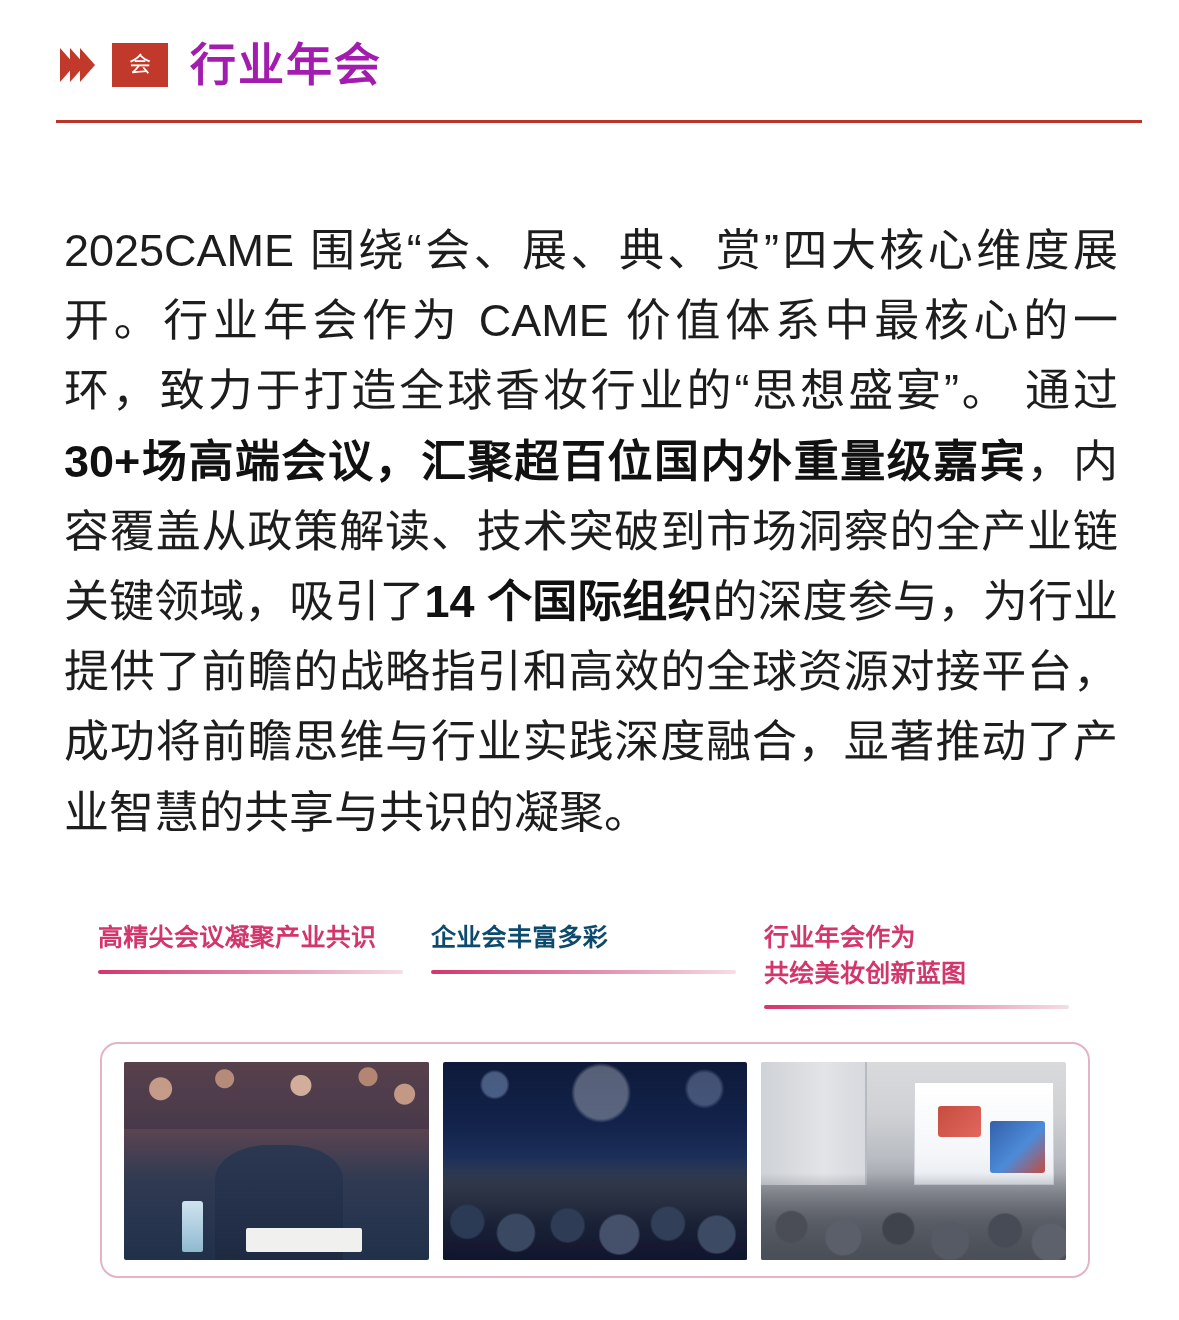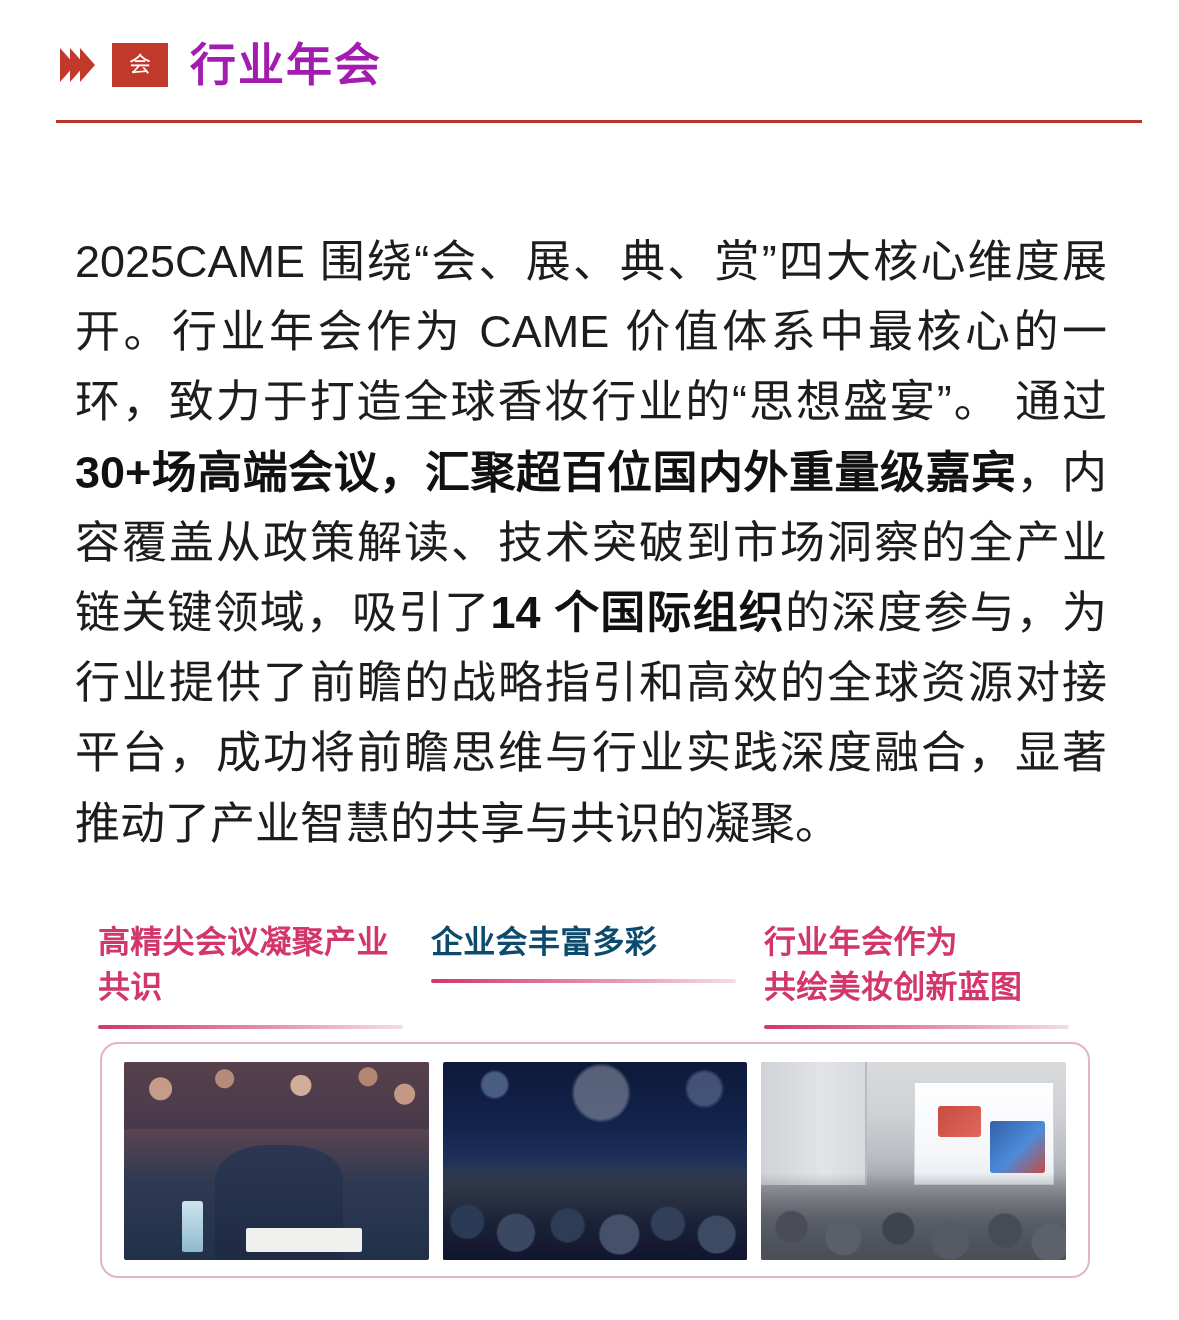--- a/index.html
+++ b/index.html
@@ -79,21 +79,21 @@
   }
 
   
   .article {
     position: absolute;
     left: 60px;
     top: 212px;
     width: 1062px;
   }
   .article p {
-    margin: 15px;
+    margin: 4px;
     font-size: 45px;
     line-height: 1.56;
     color: #1d1d1d;
     text-align: justify;
     text-justify: inter-ideograph;
     letter-spacing: 0px;
     font-weight: 400;
   }
   .article b {
     font-weight: 700;
@@ -107,21 +107,21 @@
     top: 920px;
     width: 1000px;
     display: flex;
   }
   .cap-col {
     width: 333px;
     box-sizing: border-box;
     padding-right: 28px;
   }
   .cap-text {
-    font-size: 32px;
+    font-size: 25px;
     font-weight: 700;
     line-height: 1.42;
     color: #d6336c;
     letter-spacing: 0.3px;
     white-space: pre-line;
   }
   .cap-col:nth-child(1) .cap-text { color: #d2366b; }
   .cap-col:nth-child(2) .cap-text { color: #0c4a6e; }
   .cap-col:nth-child(3) .cap-text { color: #d2366b; }
   .cap-rule {

